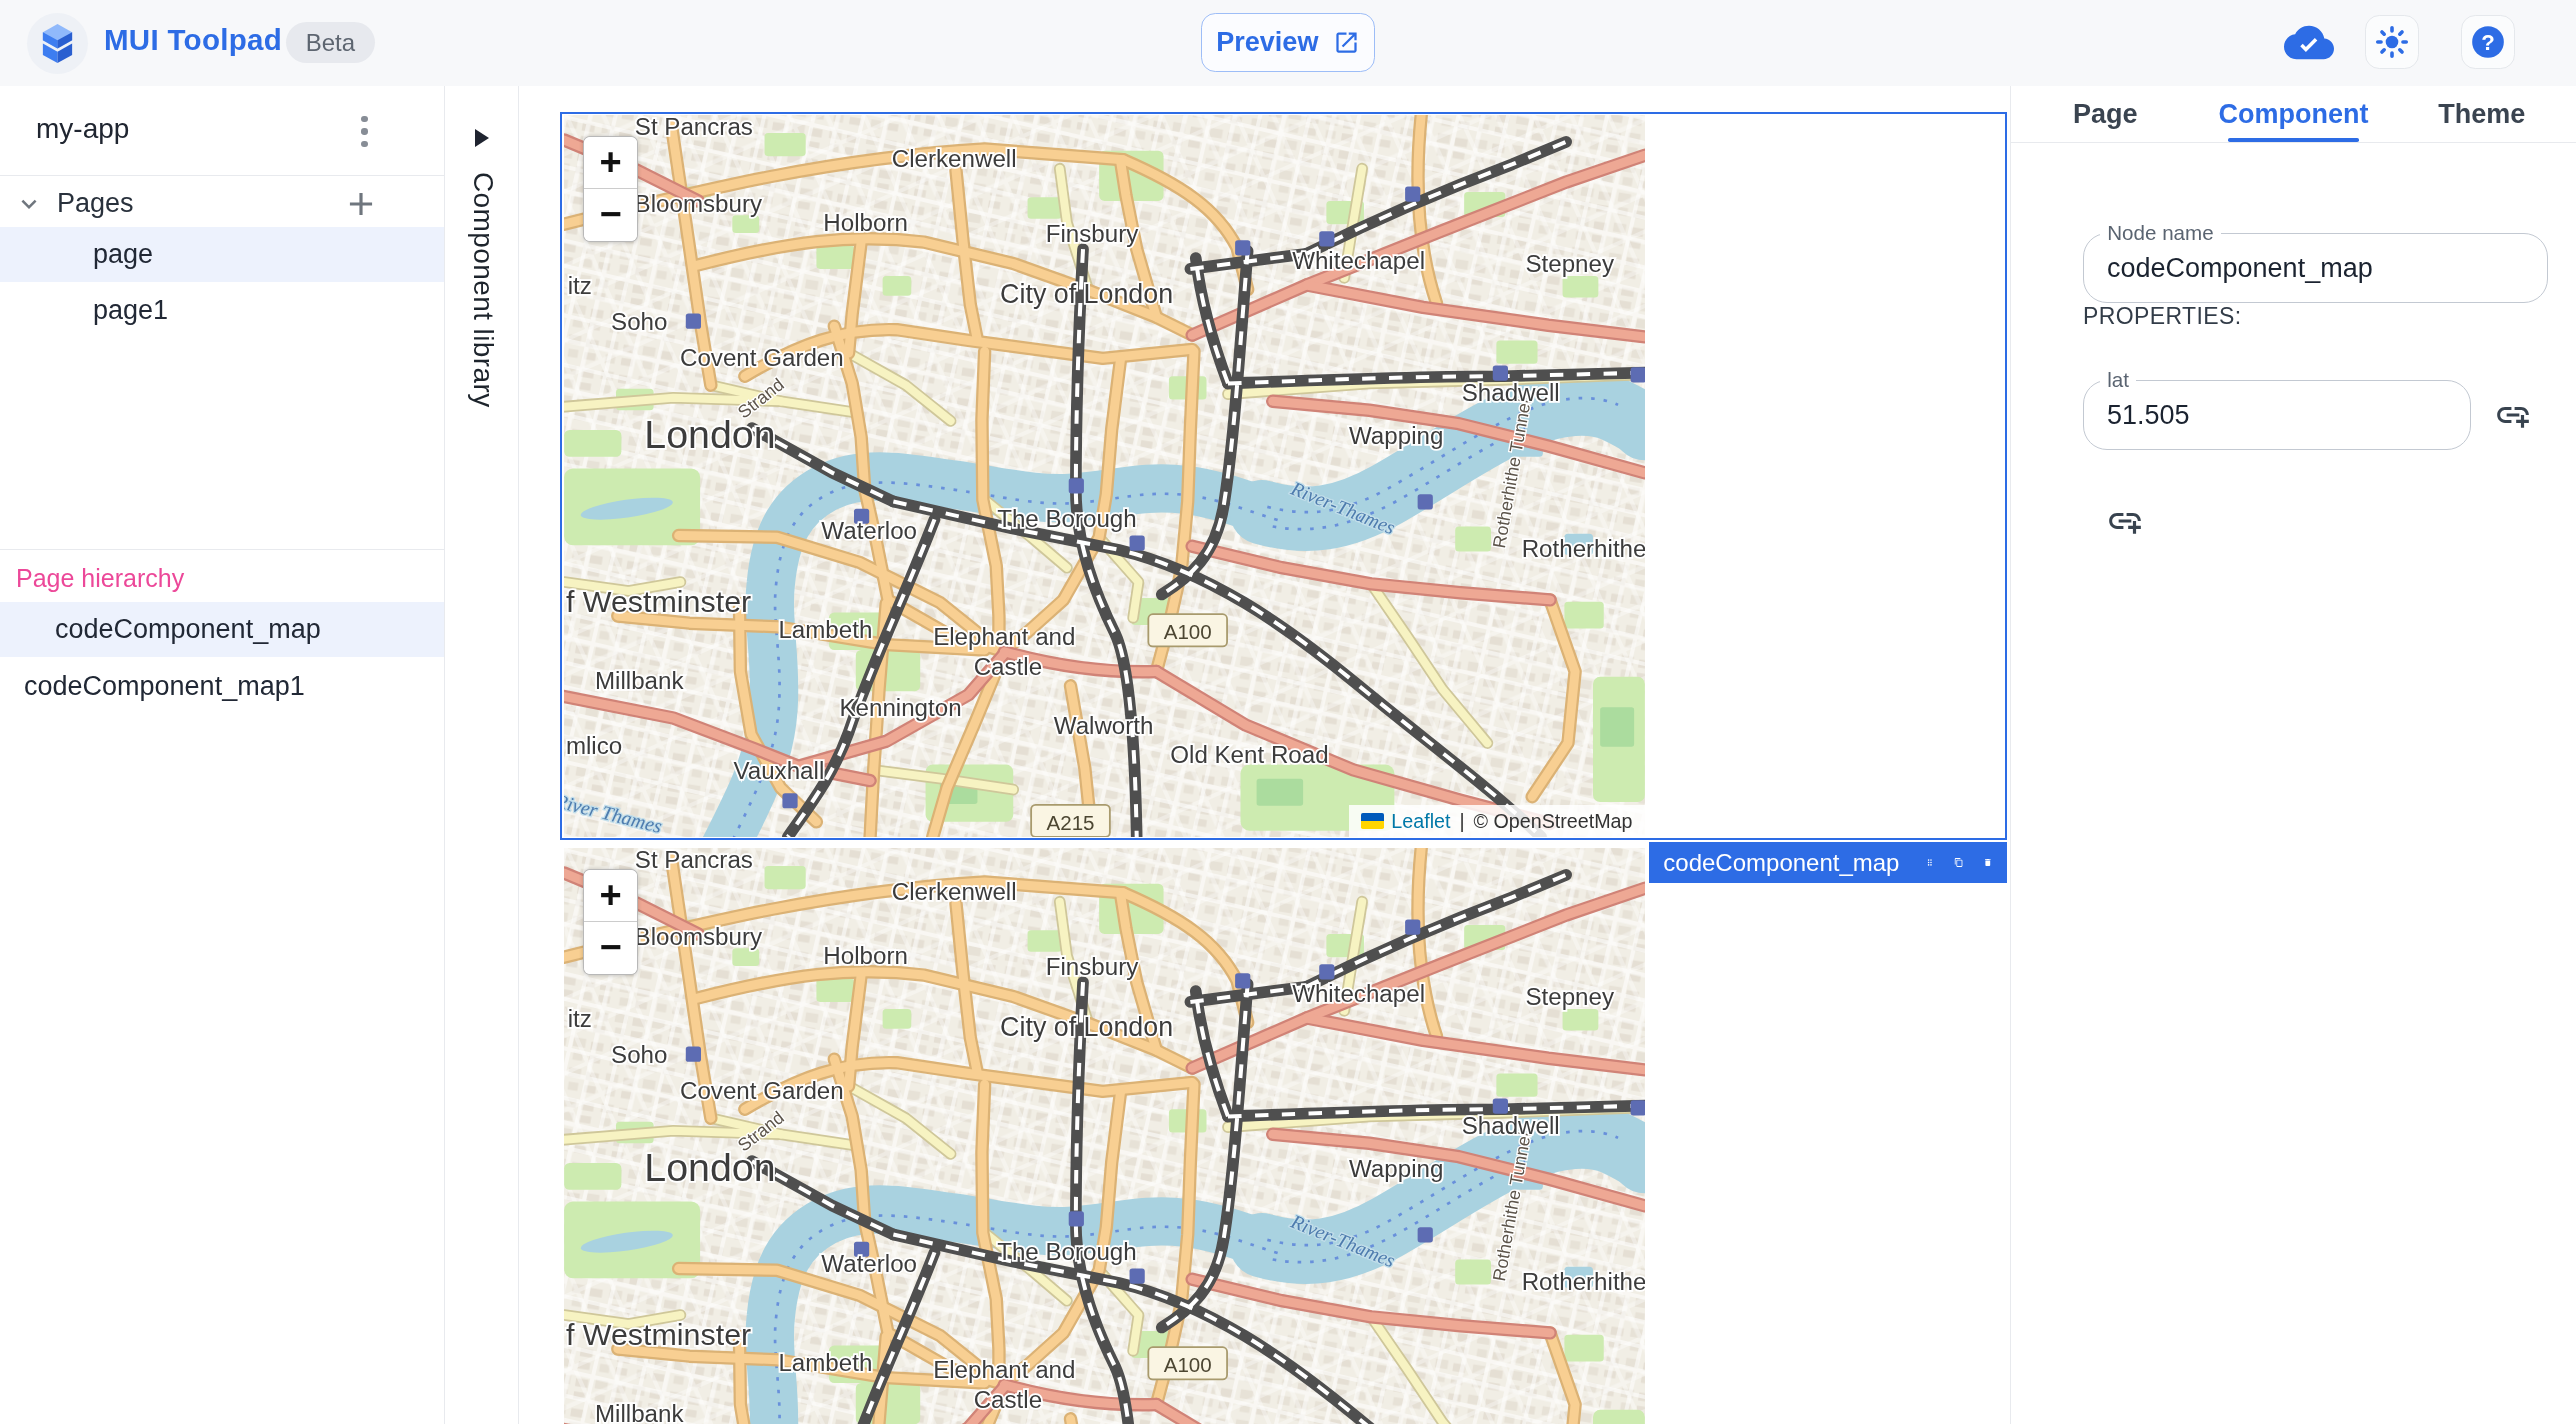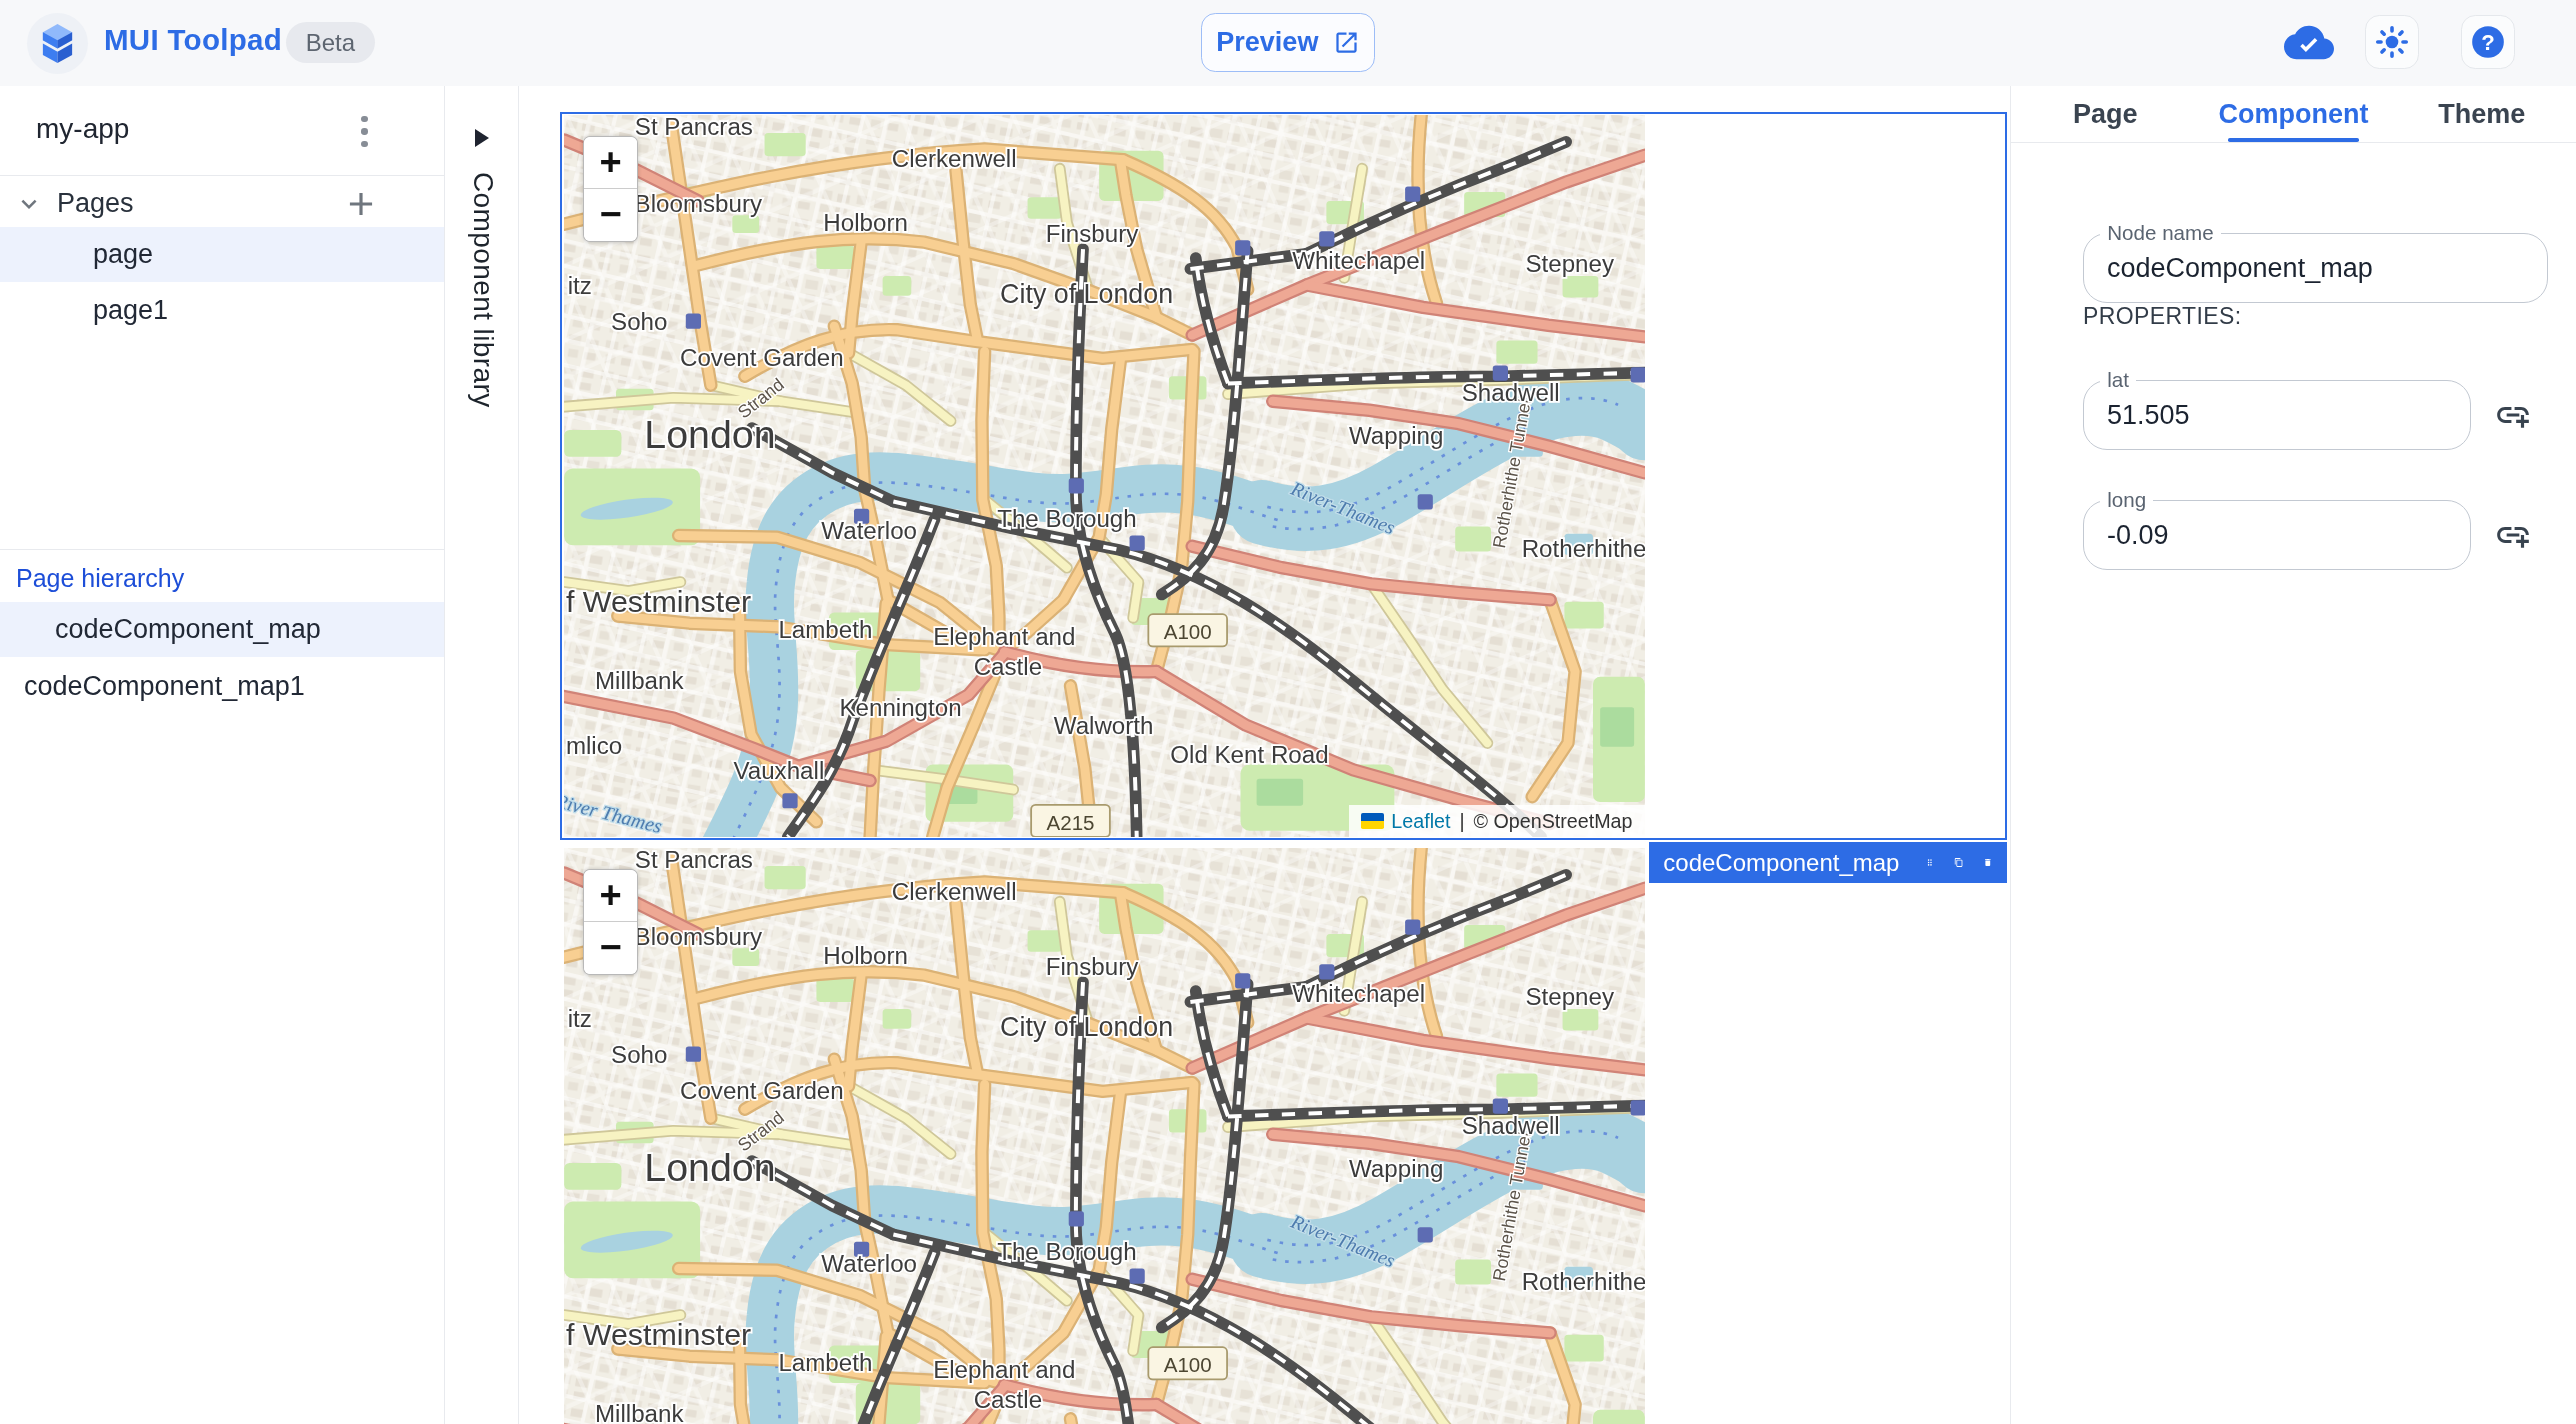--- a/index.html
+++ b/index.html
@@ -32,21 +32,21 @@
     align-items:center;justify-content:center;gap:6.3px;cursor:pointer}
   .kebab i{width:6.3px;height:6.3px;border-radius:50%;background:#878d96}
   .pages-header{position:absolute;left:0;top:90px;width:100%;height:54px}
   .chev{position:absolute;left:14.3px;top:12.5px;width:30px;height:30px;cursor:pointer}
   .pages-label{position:absolute;left:57px;top:11.6px;font-size:27px;color:#29313c}
   .plus{position:absolute;left:342px;top:9px;width:38px;height:38px;cursor:pointer}
   .side-row{position:absolute;left:0;width:100%;height:55px;font-size:27px;color:#212835;cursor:pointer;
     display:flex;align-items:center}
   .side-row.sel{background:var(--sel-bg)}
   .hier-divider{position:absolute;left:0;top:463px;width:100%;border-top:0.9px solid var(--line)}
-  .hier-label{position:absolute;left:16px;top:478px;font-size:25px;color:#1d4ed8}
+  .hier-label{position:absolute;left:16px;top:478px;font-size:25px;color:#ec4899}
   
   .complib{position:absolute;left:445px;top:86px;width:74px;height:1339px;background:#fff;
     border-right:0.9px solid var(--line);cursor:pointer}
   .complib .arrow{position:absolute;left:29.5px;top:43px;width:0;height:0;
     border-top:9.8px solid transparent;border-bottom:9.8px solid transparent;border-left:14.3px solid #1f2430}
   .complib .vlabel{position:absolute;left:21.5px;top:86px;writing-mode:vertical-rl;
     font-size:28px;color:#1d242c;letter-spacing:0.4px}
   
   .canvas{position:absolute;left:519px;top:86px;width:1491px;height:1339px;background:#fff;overflow:hidden}
   .selection{position:absolute;left:41px;top:26px;width:1447px;height:728px;border:2.7px solid var(--accent);pointer-events:none}
@@ -573,24 +573,20 @@
         <input value="51.505" style="">
       </div>
       <div class="bind-btn">
         <svg width="38" height="38" viewBox="0 0 24 24" fill="#38434f">
           <path d="M8 11h8v2H8zm12.1 1H22c0-2.76-2.24-5-5-5h-4v1.9h4c1.71 0 3.1 1.39 3.1 3.1zM3.9 12c0-1.71 1.39-3.1 3.1-3.1h4V7H7c-2.76 0-5 2.24-5 5s2.24 5 5 5h4v-1.9H7c-1.71 0-3.1-1.39-3.1-3.1zM19 12h-2v3h-3v2h3v3h2v-3h3v-2h-3z"></path>
         </svg>
       </div>
     </div>
 
     <div class="prop-row">
-      <div class="field">
-        <span class="flabel">long</span>
-        <input value="-0.09" style="">
-      </div>
       <div class="bind-btn">
         <svg width="38" height="38" viewBox="0 0 24 24" fill="#38434f">
           <path d="M8 11h8v2H8zm12.1 1H22c0-2.76-2.24-5-5-5h-4v1.9h4c1.71 0 3.1 1.39 3.1 3.1zM3.9 12c0-1.71 1.39-3.1 3.1-3.1h4V7H7c-2.76 0-5 2.24-5 5s2.24 5 5 5h4v-1.9H7c-1.71 0-3.1-1.39-3.1-3.1zM19 12h-2v3h-3v2h3v3h2v-3h3v-2h-3z"></path>
         </svg>
       </div>
     </div>
 
   </div>
 </aside>
 

